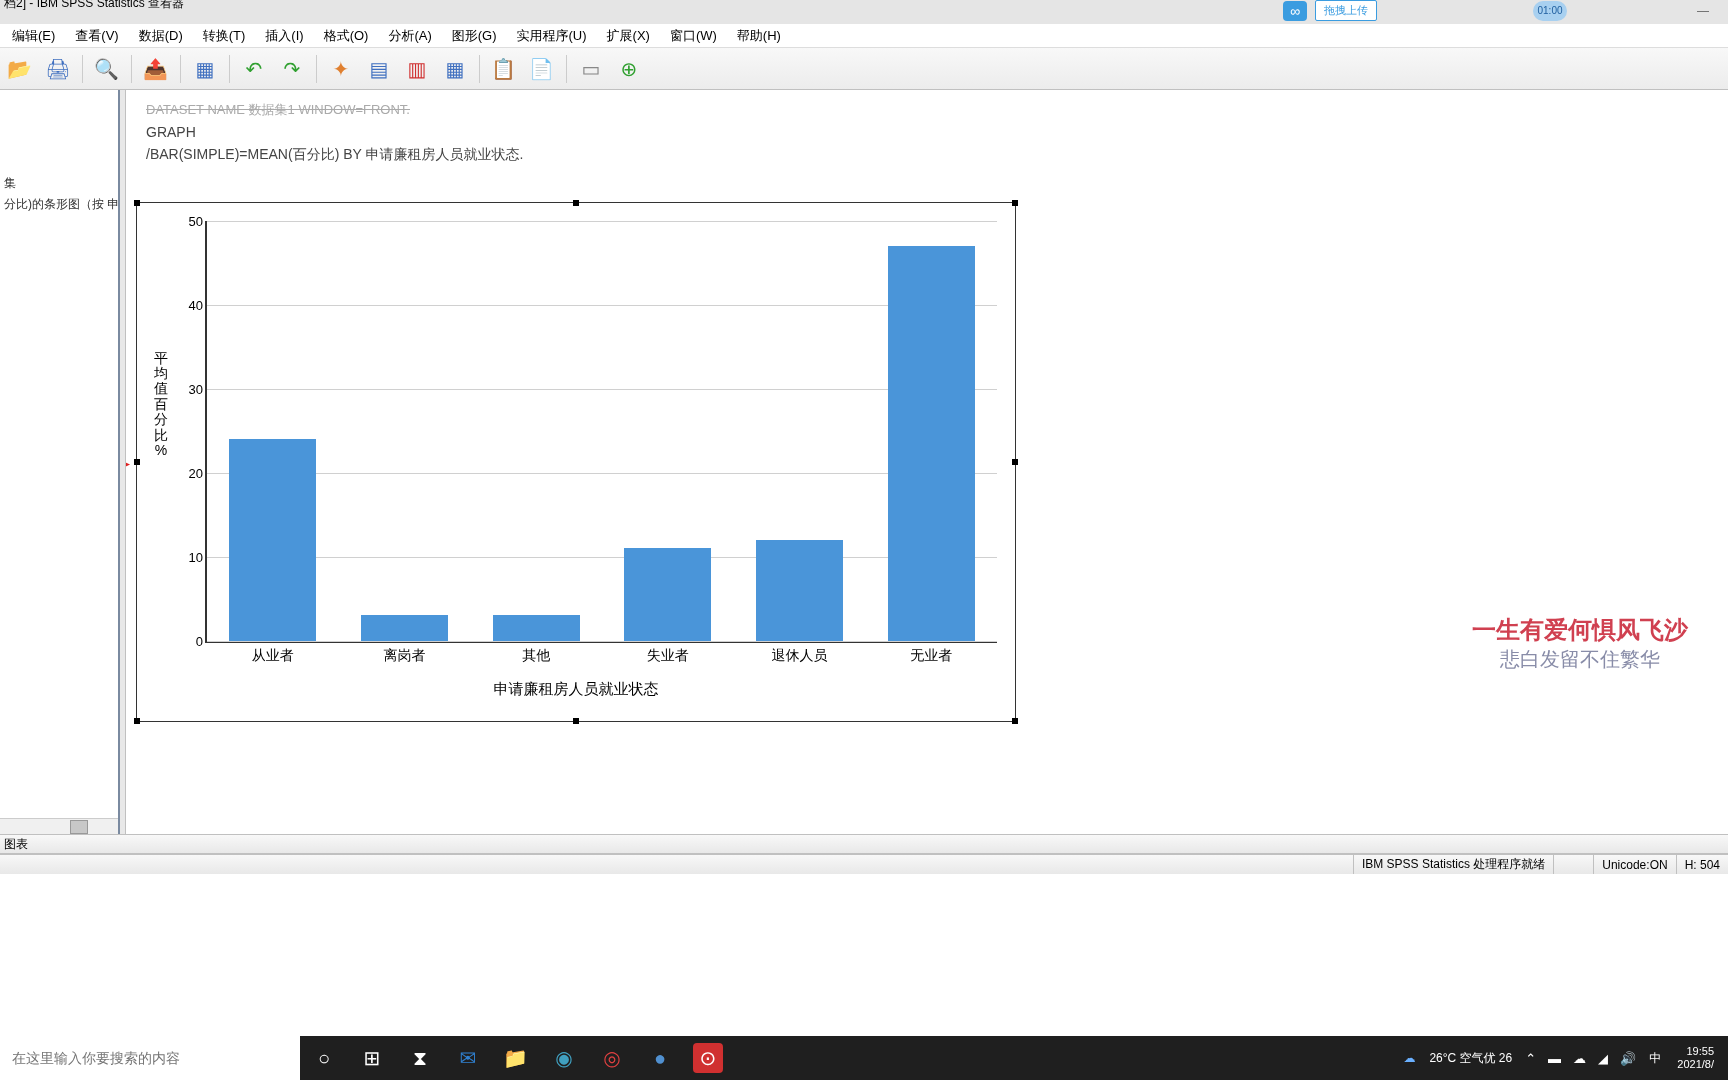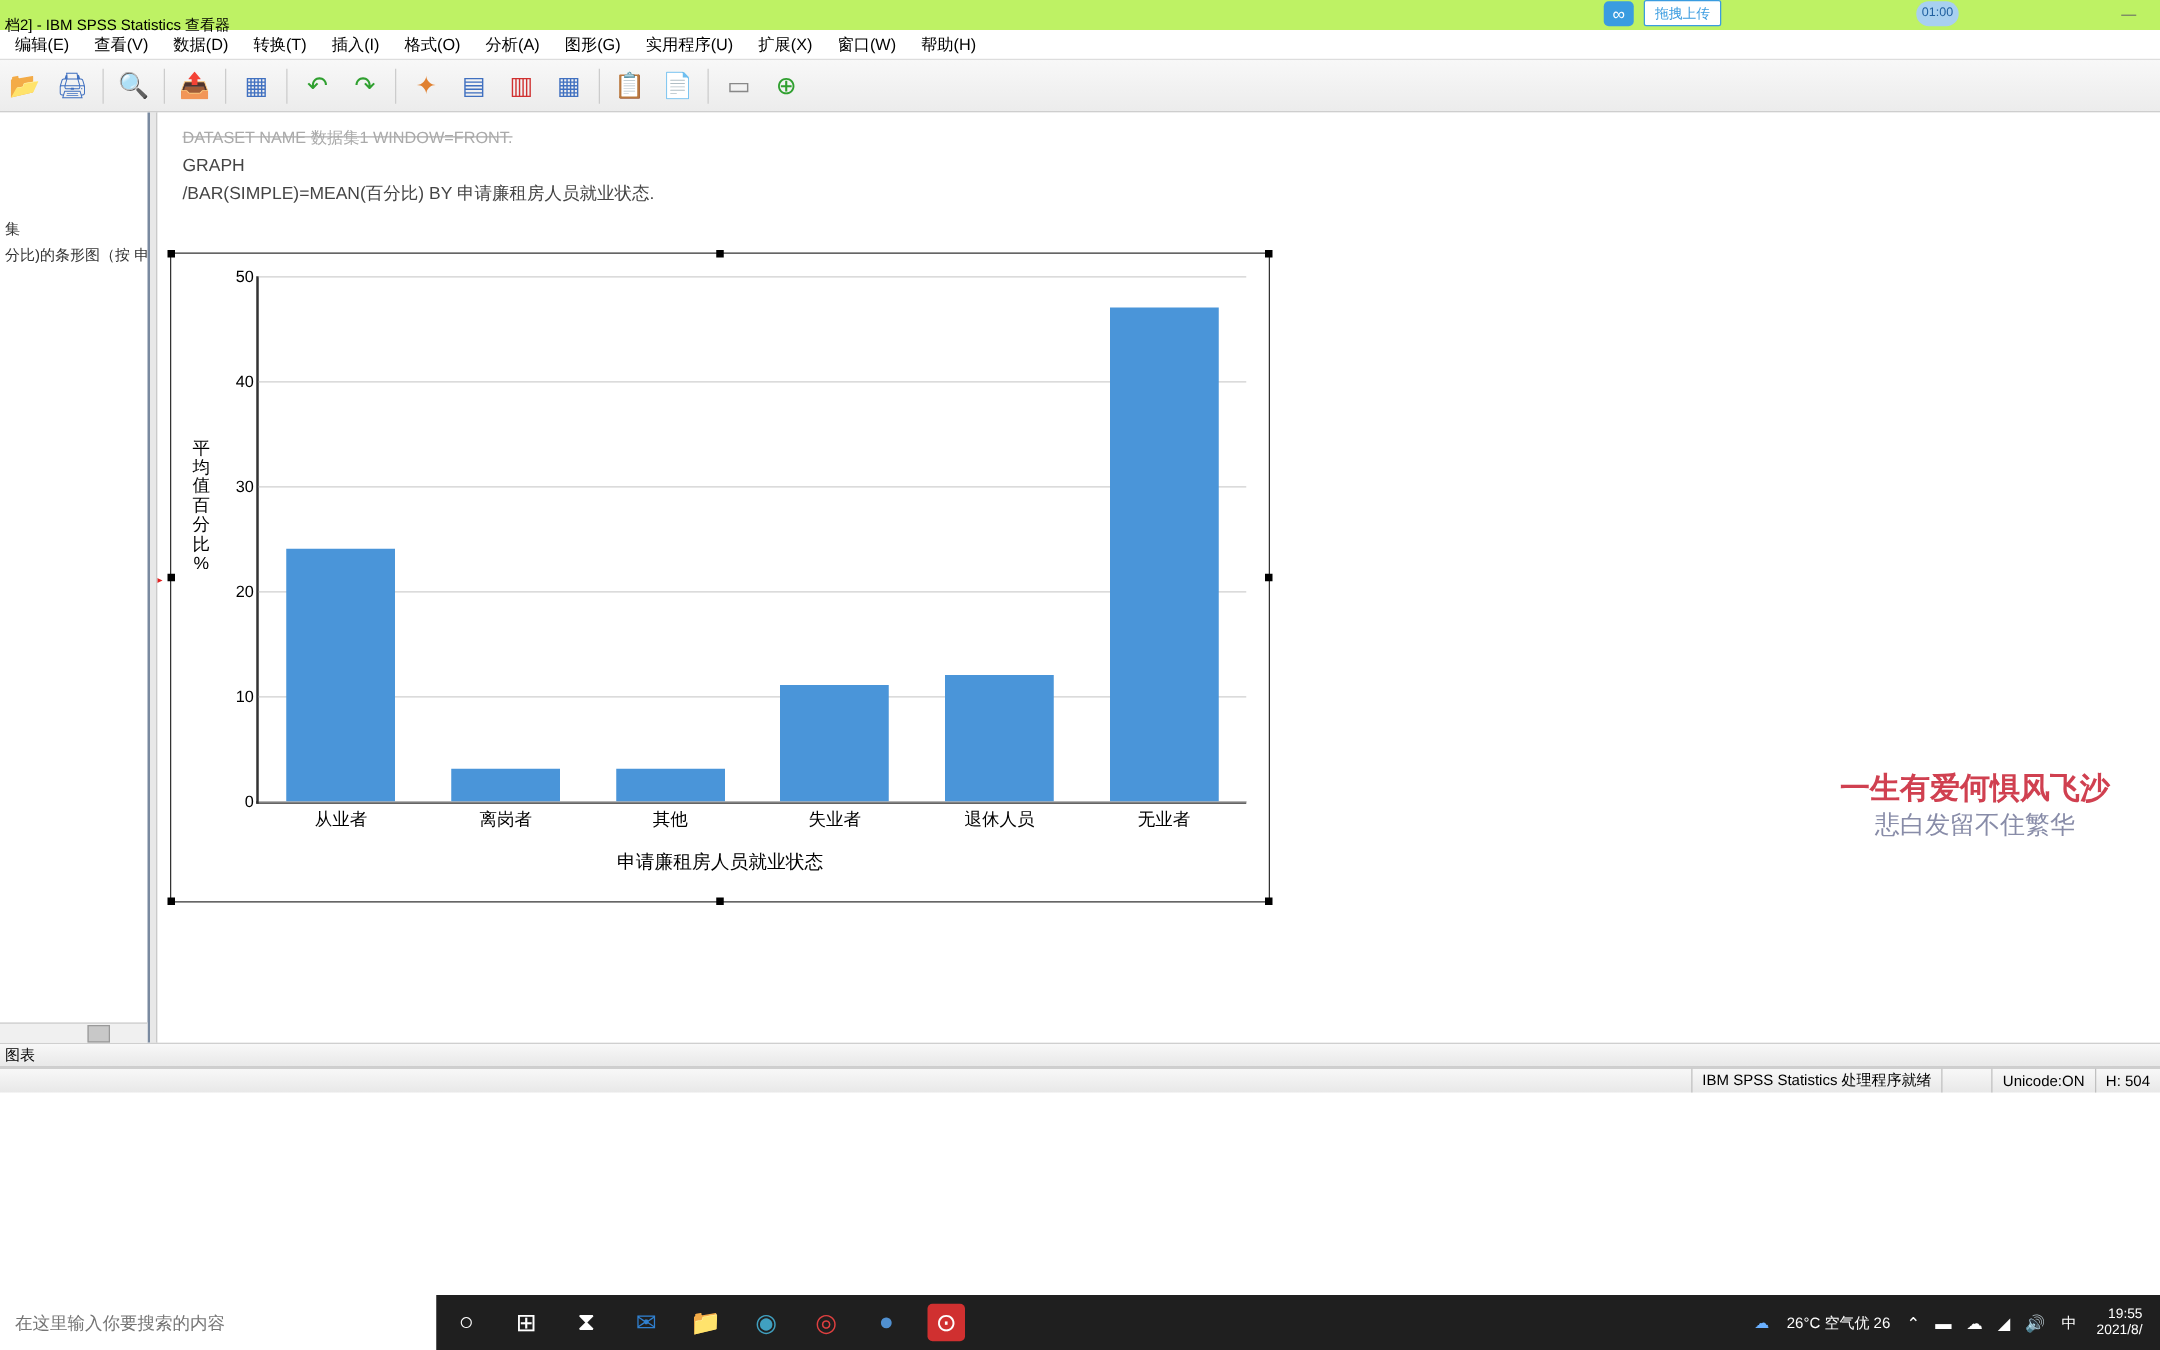--- a/index.html
+++ b/index.html
@@ -1,19 +1,19 @@
 <!DOCTYPE html>
 <html><head>
 <meta charset="utf-8">
 <style>
 * { margin: 0; padding: 0; box-sizing: border-box; }
 body { font-family: "Microsoft YaHei", Arial, sans-serif; font-size: 12px; background: #fff; overflow: hidden; width: 1728px; height: 1080px; position: relative; }
 
 
-.title-bar { height: 22px; background: #bef264; display: flex; align-items: flex-start; padding: 12px 4px; position: relative; }
+.title-bar { height: 22px; background: #e5e5e5; display: flex; align-items: flex-end; padding: 12px 4px; position: relative; }
 .title-text { font-size: 12px; color: #000; }
 .title-right { position: absolute; right: 5px; top: 0; display: flex; align-items: center; gap: 8px; }
 .cloud-btn { background: #3a9ce0; color: #fff; width: 24px; height: 20px; border-radius: 4px; display: flex; align-items: center; justify-content: center; font-size: 14px; }
 .upload-btn { background: #fff; border: 1px solid #3a9ce0; color: #3a9ce0; padding: 2px 8px; font-size: 11px; border-radius: 2px; }
 .timer-badge { background: #a8d0f0; color: #2060a0; width: 34px; height: 20px; border-radius: 10px; display: flex; align-items: center; justify-content: center; font-size: 10px; }
 .win-btn { width: 40px; height: 20px; display: flex; align-items: center; justify-content: center; color: #666; cursor: pointer; }
 
 
 .menu-bar { height: 24px; background: #fff; display: flex; align-items: center; padding: 0 2px; border-bottom: 1px solid #ddd; }
 .menu-item { padding: 2px 10px; cursor: pointer; font-size: 13px; }
@@ -67,21 +67,21 @@
 
 .outline-label-bar { height: 20px; background: linear-gradient(#f8f8f8,#e8e8e8); border-top: 1px solid #c0c0c0; border-bottom: 1px solid #c0c0c0; display: flex; align-items: center; padding: 0 4px; font-size: 12px; }
 
 
 .status-bar { height: 20px; background: linear-gradient(#f8f8f8,#e8e8e8); border-top: 1px solid #c0c0c0; display: flex; align-items: center; font-size: 12px; }
 .status-left { flex: 1; }
 .status-cell { border-left: 1px solid #c0c0c0; padding: 0 8px; height: 100%; display: flex; align-items: center; }
 
 
 .taskbar { position: absolute; bottom: 0; left: 0; right: 0; height: 44px; background: #1f1f1f; display: flex; align-items: center; color: #fff; }
-.search-box { width: 349px; height: 44px; background: #fff; color: #a16207; display: flex; align-items: center; padding: 0 12px; font-size: 14px; border: none; }
+.search-box { width: 300px; height: 44px; background: #fff; color: #a16207; display: flex; align-items: center; padding: 0 12px; font-size: 14px; border: none; }
 .task-icon { width: 48px; height: 44px; display: flex; align-items: center; justify-content: center; font-size: 20px; cursor: pointer; }
 .tray { margin-left: auto; display: flex; align-items: center; gap: 6px; padding-right: 8px; font-size: 12px; }
 .tray-text { padding: 0 4px; }
 .tray-icon { padding: 0 3px; font-size: 13px; }
 .tray-time { text-align: right; font-size: 11px; line-height: 1.2; padding: 0 6px; }
 .weather-icon { color: #6ab0ff; margin-right: 4px; }
 </style>
 </head>
 <body>
 

